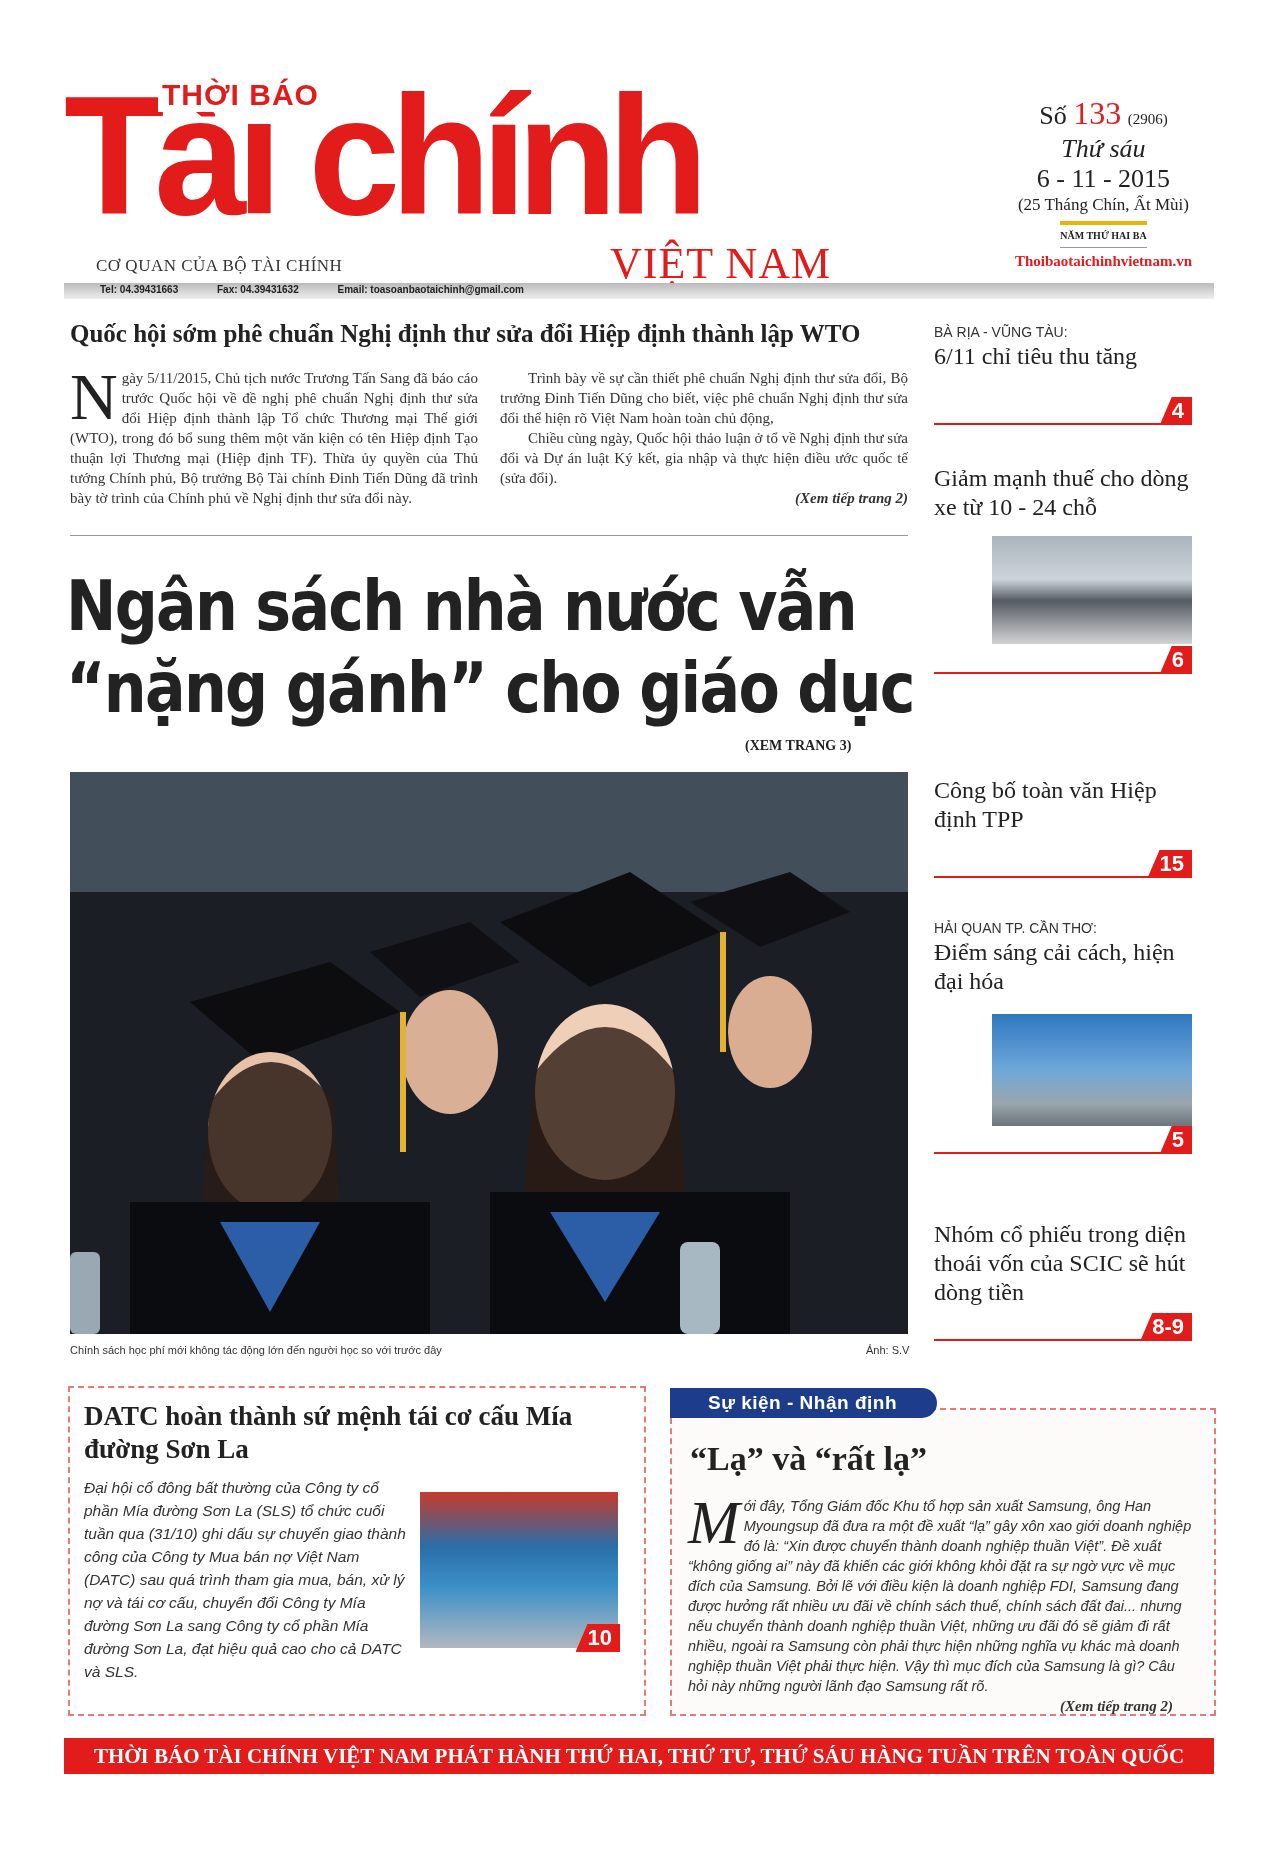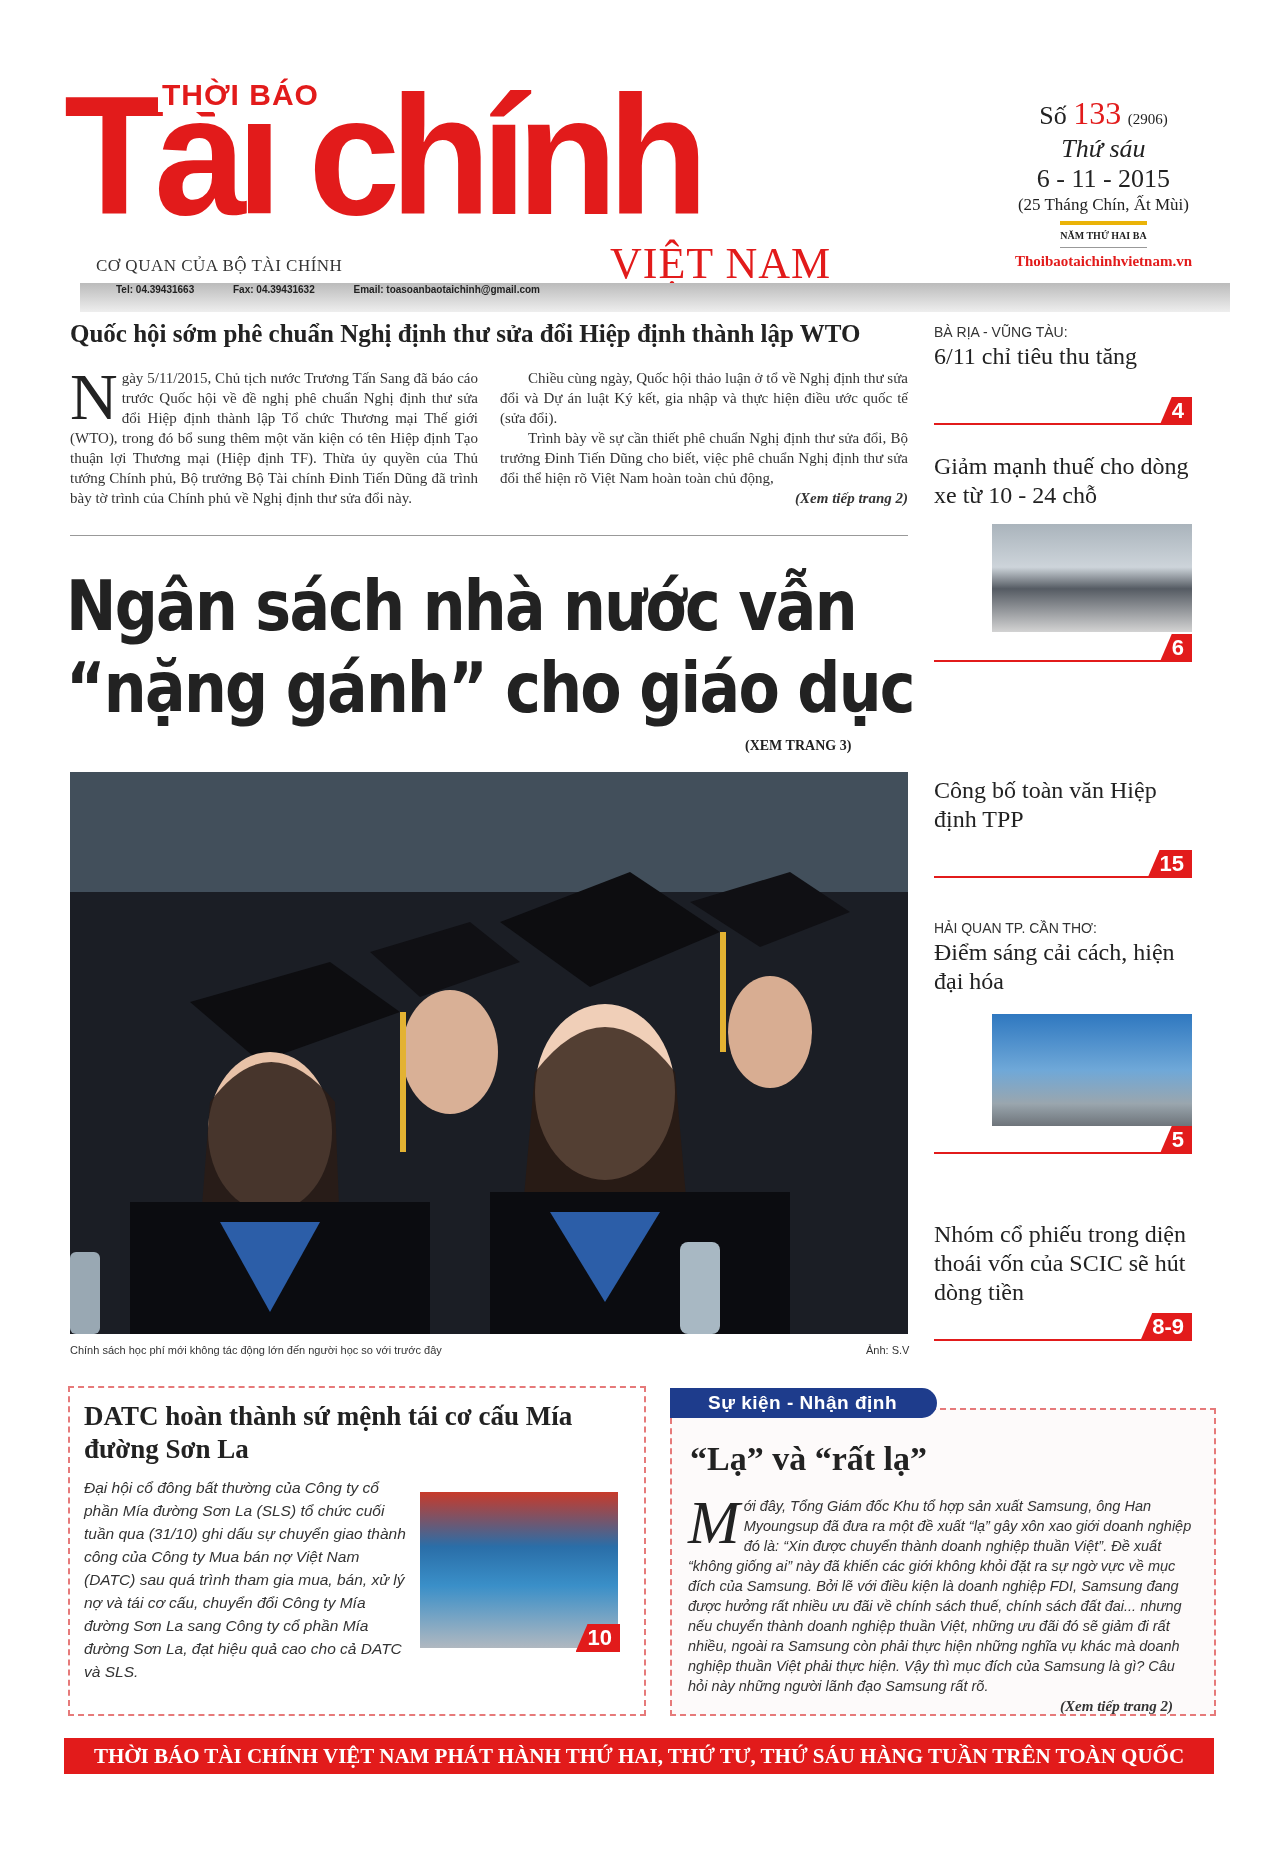--- a/index.html
+++ b/index.html
@@ -9,21 +9,21 @@
 .masthead-main{left:64px;top:72px;color:#e21b1b;font-family:"Liberation Sans",sans-serif;font-weight:bold;font-size:168px;letter-spacing:-10px;line-height:1;transform:scaleX(0.98);transform-origin:left}
 .masthead-sub{left:96px;top:256px;font-size:17px;color:#333;letter-spacing:.5px}
 .masthead-vn{left:610px;top:238px;color:#e21b1b;font-size:44px;letter-spacing:1px}
 .issue{right:88px;top:98px;text-align:center;font-size:26px;line-height:30px;color:#222}
 .issue .num{color:#e21b1b;font-size:32px}
 .issue .sm{font-size:15px}
 .issue .day{font-style:italic}
 .issue .lunar{font-size:17px;line-height:22px}
 .issue .year{font-size:10px;font-weight:bold;line-height:22px;border-top:4px solid #eab308;border-bottom:1px solid #999;display:inline-block}
 .issue .web{font-size:15px;color:#e21b1b;font-weight:bold;line-height:26px}
-.contact-bar{left:80px;top:283px;width:1150px;height:29px;background:linear-gradient(#bbb,#eee);font-size:10px;font-weight:bold;font-family:"Liberation Sans",sans-serif;line-height:13px;padding-left:36px}
+.contact-bar{left:64px;top:283px;width:1150px;height:16px;background:linear-gradient(#bbb,#eee);font-size:10px;font-weight:bold;font-family:"Liberation Sans",sans-serif;line-height:13px;padding-left:36px}
 .contact-bar span{margin-right:36px}
 .h-wto{left:70px;top:320px;font-size:25px;font-weight:bold;color:#222}
 .col{font-size:15px;line-height:20px;text-align:justify;color:#333}
 .dropcap{float:left;font-size:66px;line-height:54px;margin-right:4px;margin-top:2px;color:#222}
 .see{font-style:italic;font-weight:bold;text-align:right;display:block}
 .rule{background:#999;height:1px}
 .big-head{left:66px;top:565px;font-family:"DejaVu Sans",sans-serif;font-weight:bold;font-size:70px;line-height:82px;color:#222;letter-spacing:-2px;transform:scaleX(0.86);transform-origin:left}
 .xem{left:745px;top:738px;font-size:14px;font-weight:bold}
 .photo{left:70px;top:772px;width:838px;height:562px;background:linear-gradient(160deg,#6a7a86 0%,#2a3038 40%,#1a1d24 60%,#3a4452 100%);overflow:hidden}
 .caption{font-family:"Liberation Sans",sans-serif;font-size:11px;color:#333}
@@ -61,22 +61,22 @@
   <span>Fax: 04.39431632</span>
   <span>Email: toasoanbaotaichinh@gmail.com</span>
 </div>
 
 <div class="abs h-wto">Quốc hội sớm phê chuẩn Nghị định thư sửa đổi Hiệp định thành lập WTO</div>
 <div class="abs col" style="left:70px;top:368px;width:408px">
   <span class="dropcap">N</span>
   <span>gày 5/11/2015, Chủ tịch nước Trương Tấn Sang đã báo cáo trước Quốc hội về đề nghị phê chuẩn Nghị định thư sửa đổi Hiệp định thành lập Tổ chức Thương mại Thế giới (WTO), trong đó bổ sung thêm một văn kiện có tên Hiệp định Tạo thuận lợi Thương mại (Hiệp định TF). Thừa ủy quyền của Thủ tướng Chính phủ, Bộ trưởng Bộ Tài chính Đinh Tiến Dũng đã trình bày tờ trình của Chính phủ về Nghị định thư sửa đổi này.</span>
 </div>
 <div class="abs col" style="left:500px;top:368px;width:408px">
+  <p style="text-indent:28px">Trình bày về sự cần thiết phê chuẩn Nghị định thư sửa đổi, Bộ trưởng Đinh Tiến Dũng cho biết, việc phê chuẩn Nghị định thư sửa đổi thể hiện rõ Việt Nam hoàn toàn chủ động,</p>
   <p style="text-indent:28px">Chiều cùng ngày, Quốc hội thảo luận ở tổ về Nghị định thư sửa đổi và Dự án luật Ký kết, gia nhập và thực hiện điều ước quốc tế (sửa đổi).</p>
-  <p style="text-indent:28px">Trình bày về sự cần thiết phê chuẩn Nghị định thư sửa đổi, Bộ trưởng Đinh Tiến Dũng cho biết, việc phê chuẩn Nghị định thư sửa đổi thể hiện rõ Việt Nam hoàn toàn chủ động,</p>
   <span class="see">(Xem tiếp trang 2)</span>
 </div>
 <div class="abs rule" style="left:70px;top:535px;width:838px"></div>
 
 <div class="abs big-head">
   <div>Ngân sách nhà nước vẫn</div>
   <div>“nặng gánh” cho giáo dục</div>
 </div>
 <div class="abs xem">(XEM TRANG 3)</div>
 
@@ -116,21 +116,21 @@
 <div class="sideblk" style="top:322px">
   <div class="kicker">BÀ RỊA - VŨNG TÀU:</div>
   <div class="side-title">6/11 chỉ tiêu thu tăng</div>
   <div style="position:relative;height:54px">
     <div class="pg-rule" style="position:absolute;bottom:0;left:0;right:0"></div>
     <div class="pg" style="bottom:0">4</div>
   </div>
 </div>
 
 <div class="sideblk" style="top:452px">
-  <div class="side-title" style="margin-top:0">Giảm mạnh thuế cho dòng xe từ 10 - 24 chỗ</div>
+  <div class="side-title" style="margin-top:12px">Giảm mạnh thuế cho dòng xe từ 10 - 24 chỗ</div>
   <div class="thumb" style="margin-top:14px;height:108px;background:linear-gradient(180deg,#aab4bc 0%,#cdd4da 40%,#555b63 60%,#d3d3d3 100%)" title="Cars parked at port"></div>
   <div style="position:relative;height:30px">
     <div class="pg-rule" style="position:absolute;bottom:0;left:0;right:0"></div>
     <div class="pg" style="bottom:0">6</div>
   </div>
 </div>
 
 <div class="sideblk" style="top:776px">
   <div class="side-title">Công bố toàn văn Hiệp định TPP</div>
   <div style="position:relative;height:44px">

